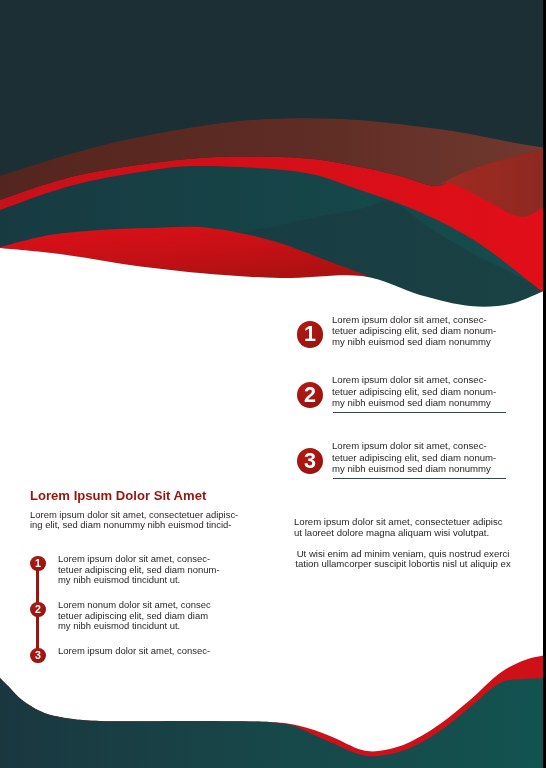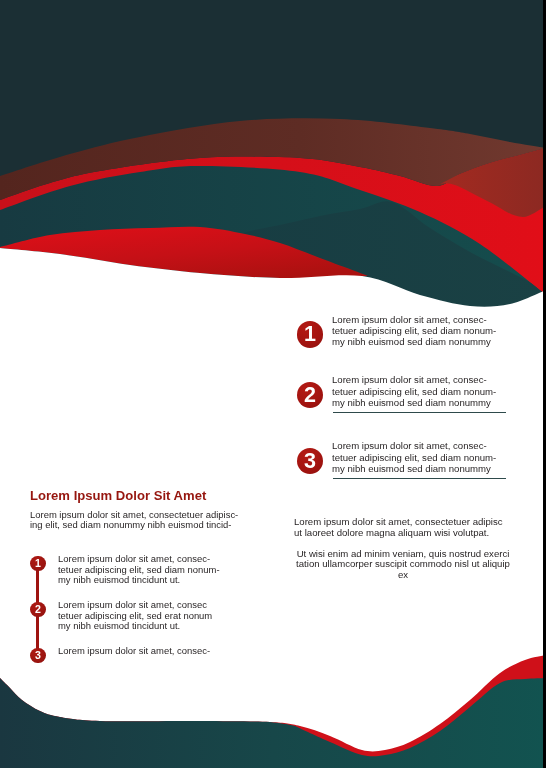--- a/index.html
+++ b/index.html
@@ -151,39 +151,39 @@
         <div class="step-badge">1</div>
         <div class="step-text">
           <div>Lorem ipsum dolor sit amet, consec-</div>
           <div>tetuer adipiscing elit, sed diam nonum-</div>
           <div>my nibh euismod tincidunt ut.</div>
         </div>
       </div>
       <div class="step s2">
         <div class="step-badge">2</div>
         <div class="step-text">
-          <div>Lorem ipsum dolor sit amet, consec</div>
-          <div>tetuer adipiscing elit, sed erat nonum</div>
+          <div>Lorem nonum dolor sit amet, consec</div>
+          <div>tetuer adipiscing elit, sed diam diam</div>
           <div>my nibh euismod tincidunt ut.</div>
         </div>
       </div>
       <div class="step s3">
         <div class="step-badge">3</div>
         <div class="step-text">
           <div>Lorem ipsum dolor sit amet, consec-</div>
         </div>
       </div>
     </div>
   </div>
 
   <div id="right-col">
     <p>
       <span>Lorem ipsum dolor sit amet, consectetuer adipisc</span>
       <span>ut laoreet dolore magna aliquam wisi volutpat.</span>
     </p>
     <p>
       <span>Ut wisi enim ad minim veniam, quis nostrud exerci</span>
-      <span>tation ullamcorper suscipit commodo nisl ut aliquip ex</span>
+      <span>tation ullamcorper suscipit lobortis nisl ut aliquip ex</span>
     </p>
   </div>
 
   <div id="edge-bar"></div>
 </div>
 
 </body></html>

